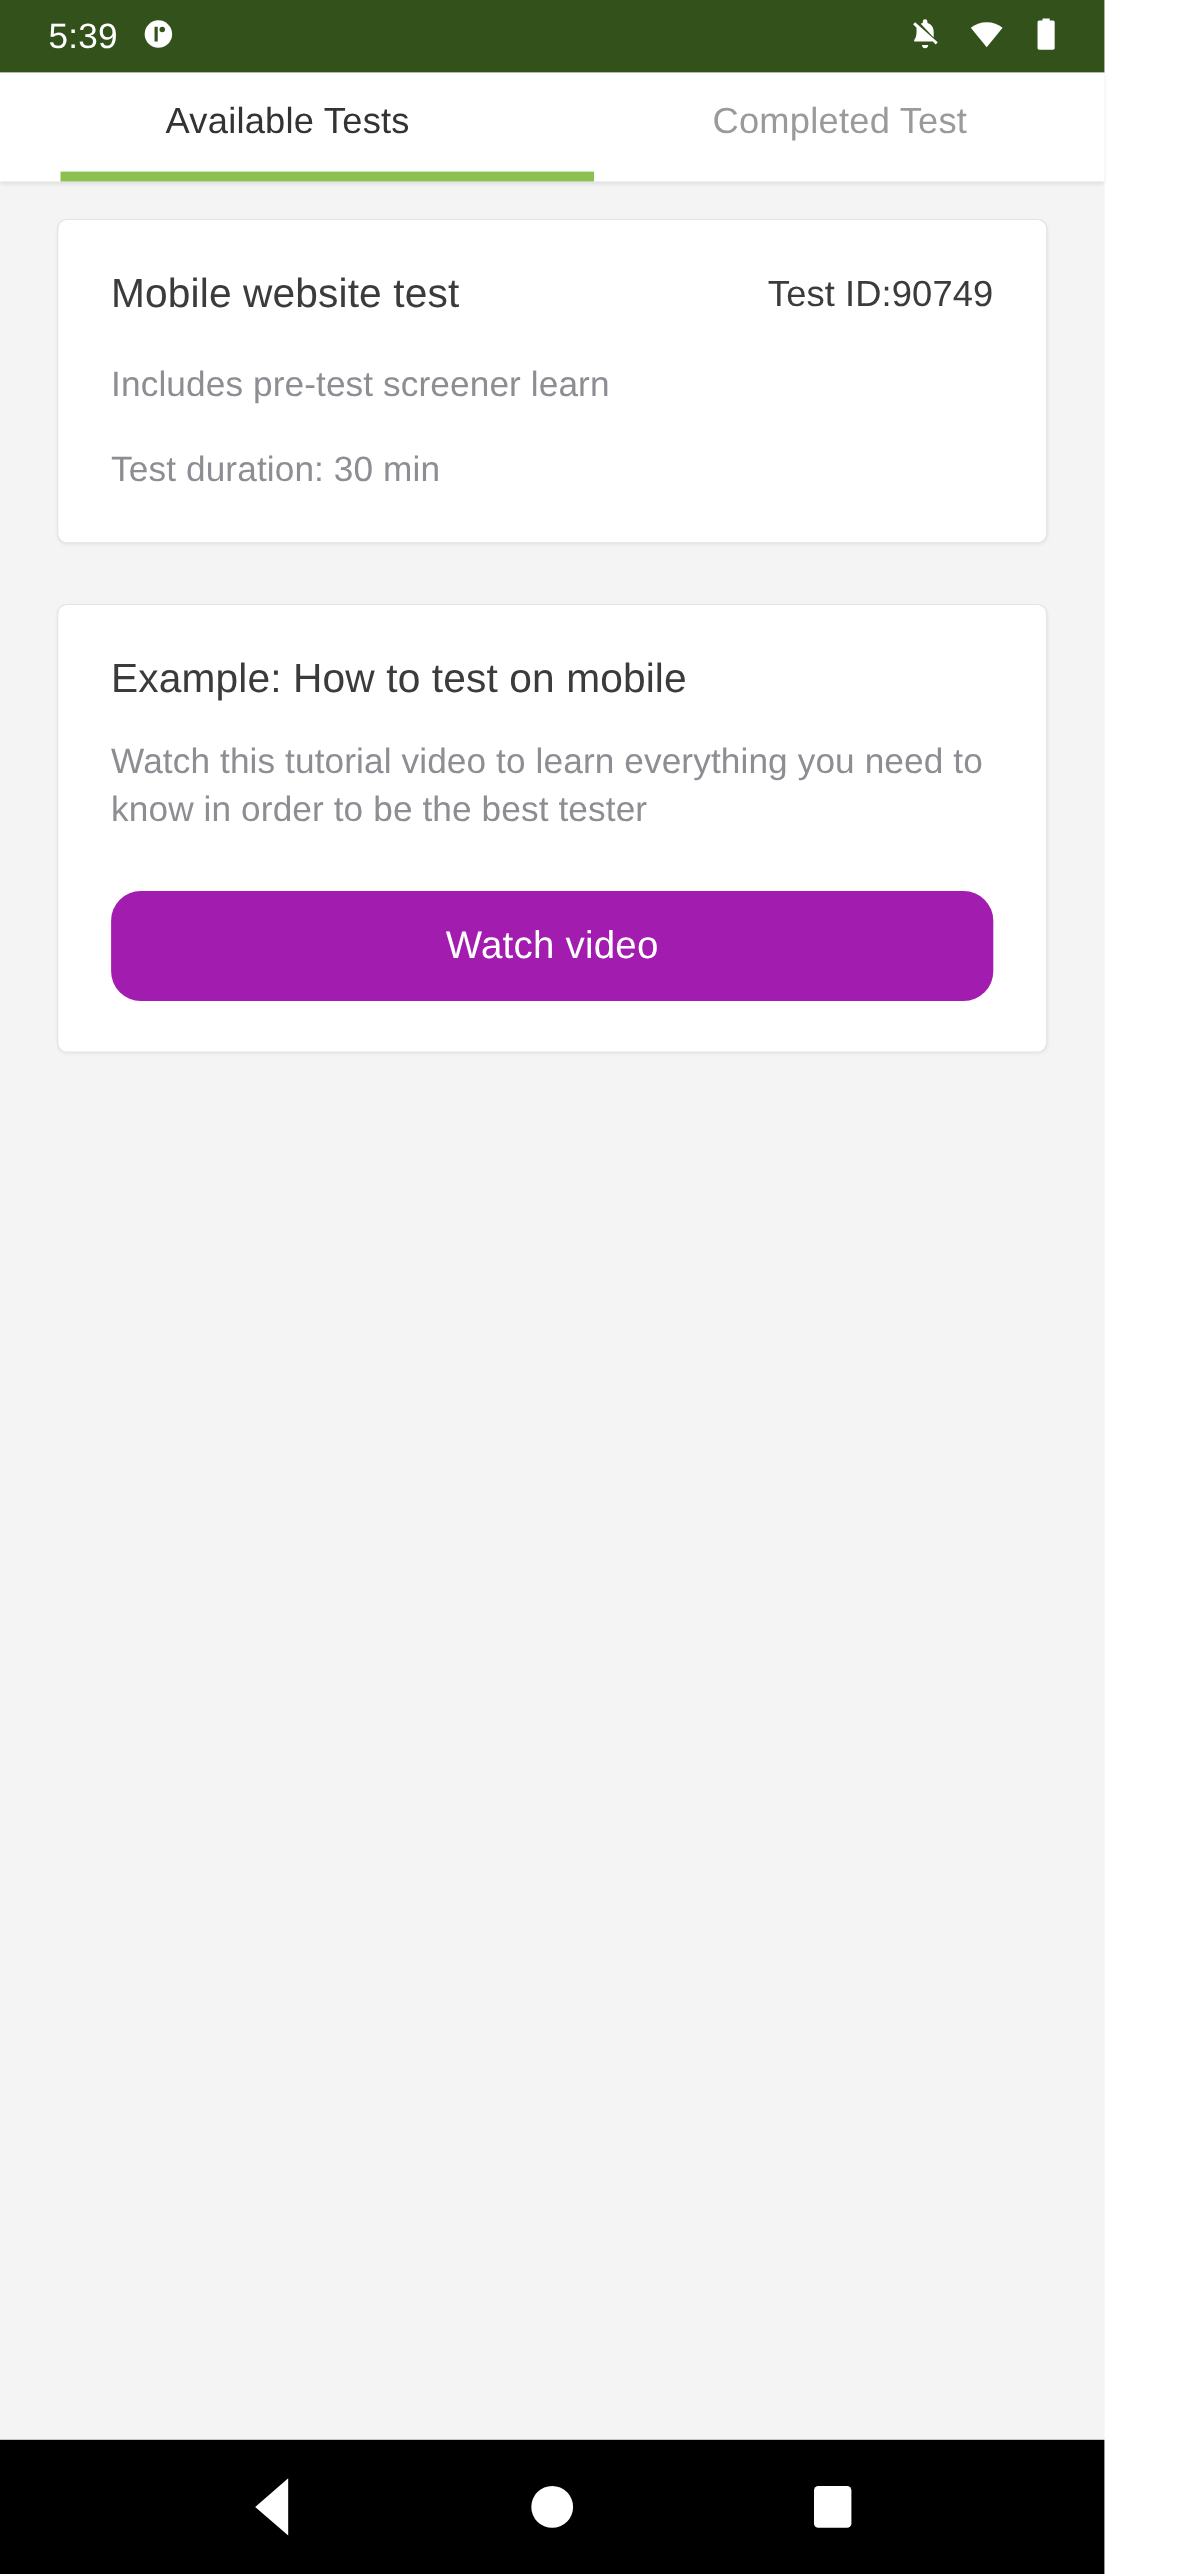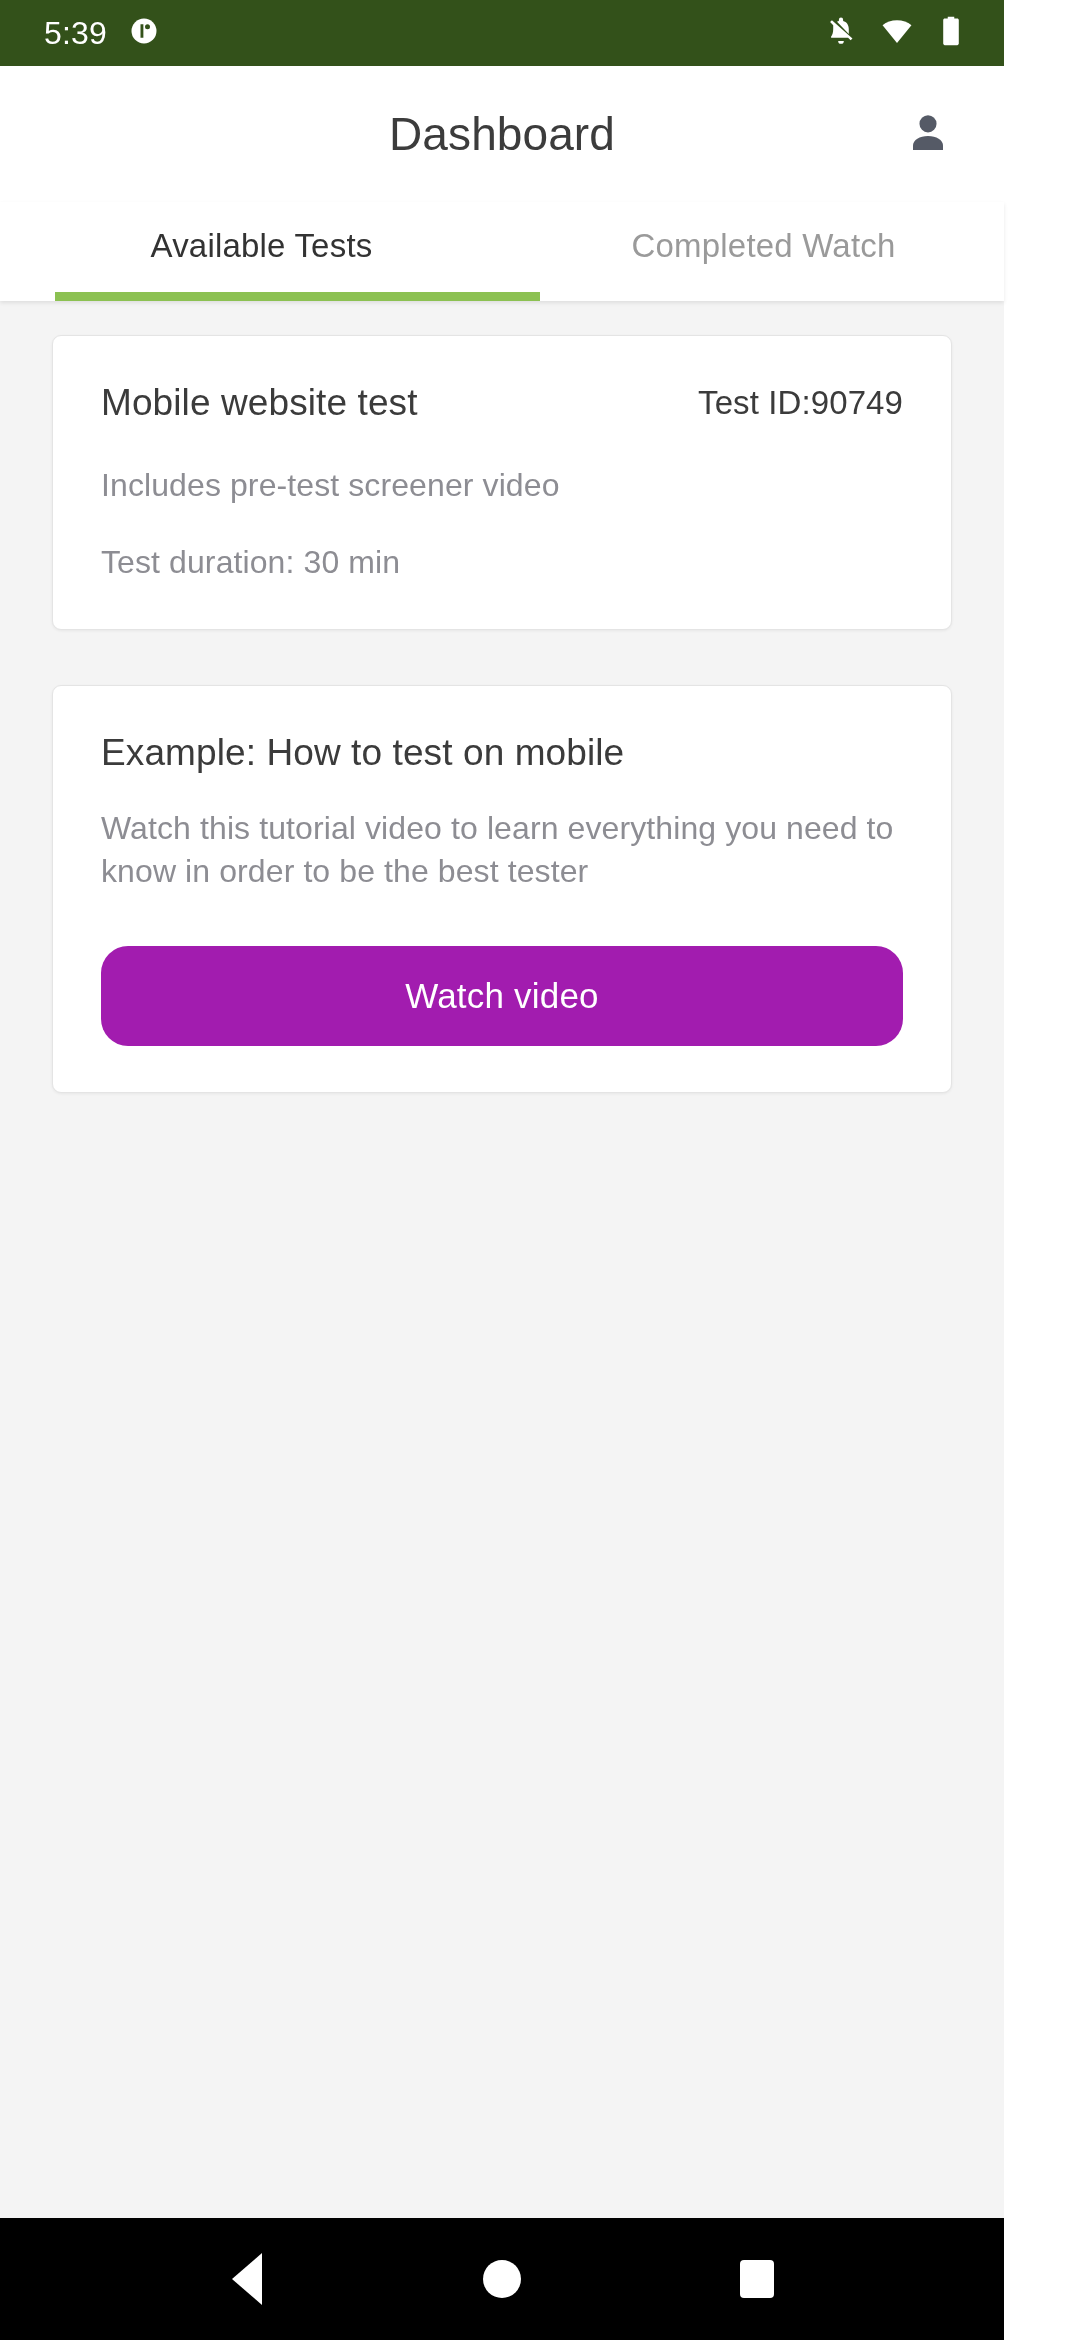--- a/index.html
+++ b/index.html
@@ -245,46 +245,35 @@
         </svg>
       </span>
       <span class="status-icon">
         <svg width="30" height="34" viewBox="0 0 16 24">
           <path fill="#ffffff" d="M10.3 2V3.2h2.1c.6 0 1.1.5 1.1 1.1v16.6c0 .6-.5 1.1-1.1 1.1H3.6c-.6 0-1.1-.5-1.1-1.1V4.3c0-.6.5-1.1 1.1-1.1h2.1V2h4.6z"></path>
         </svg>
       </span>
     </div>
   </div>
 
-  <div class="app-bar">
-    <span class="app-title">Dashboard</span>
-    <button class="profile-btn">
-      <span>
-        <svg width="50" height="50" viewBox="0 0 24 24">
-          <circle cx="12" cy="7.6" r="4.1" fill="#555a66"></circle>
-          <path fill="#555a66" d="M12 13.4c-4 0-7.2 2-7.2 4.5v2.3h14.4v-2.3c0-2.5-3.2-4.5-7.2-4.5z"></path>
-        </svg>
-      </span>
-    </button>
-  </div>
 
   <div class="tab-bar">
     <button class="tab active">Available Tests</button>
-    <button class="tab inactive">Completed Watch</button>
+    <button class="tab inactive">Completed Test</button>
     <div class="tab-indicator"></div>
   </div>
 
   <div class="content">
 
     <div class="card card-1">
       <div class="card-head">
         <span class="card-title">Mobile website test</span>
         <span class="card-testid">Test ID:90749</span>
       </div>
-      <div class="card-sub">Includes pre-test screener video</div>
+      <div class="card-sub">Includes pre-test screener learn</div>
       <div class="card-sub tight">Test duration: 30 min</div>
     </div>
 
     <div class="card card-2">
       <div class="card-head">
         <span class="card-title">Example: How to test on mobile</span>
       </div>
       <div class="card-sub">Watch this tutorial video to learn everything you need to know in order to be the best tester</div>
       <button class="action-btn btn-blue">Watch video</button>
     </div>

